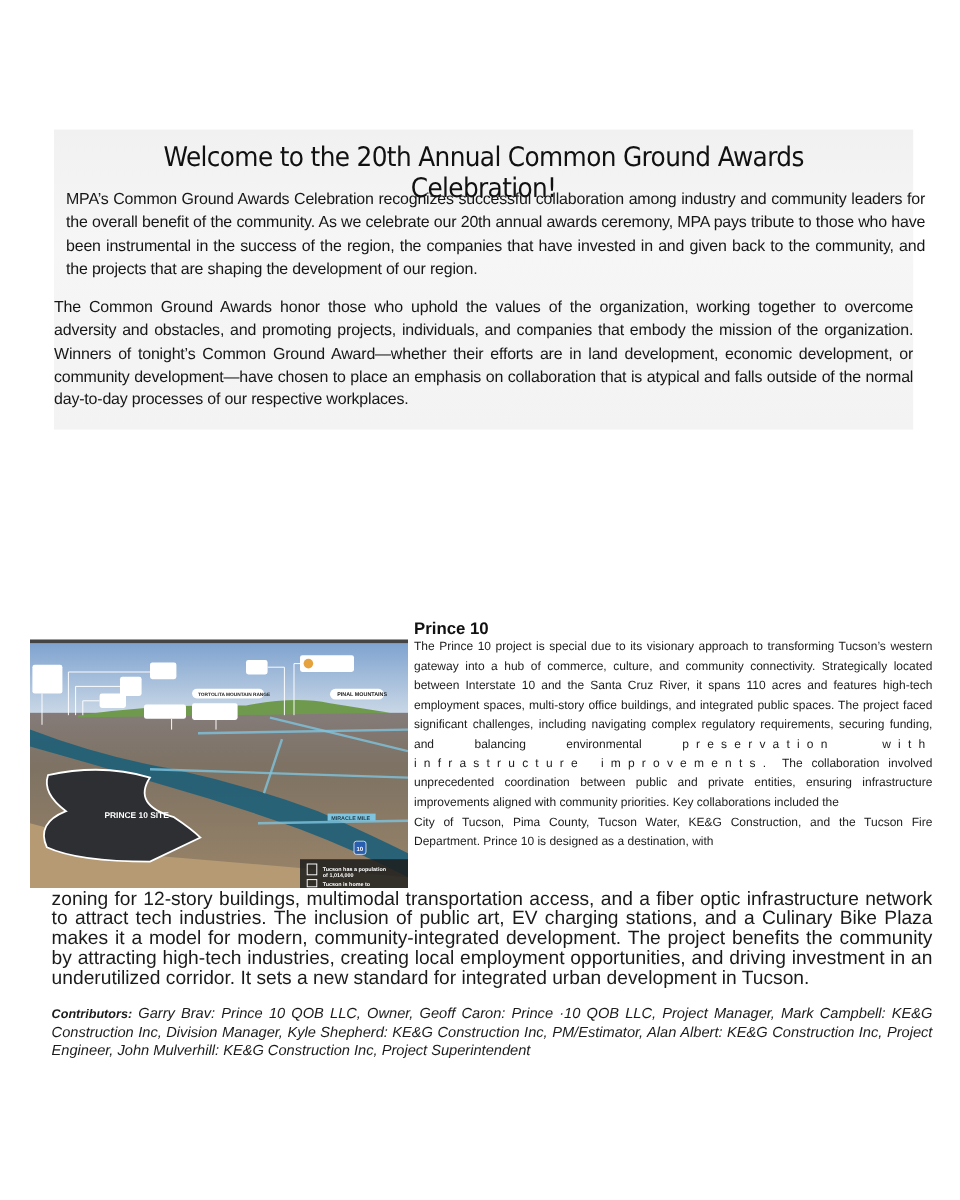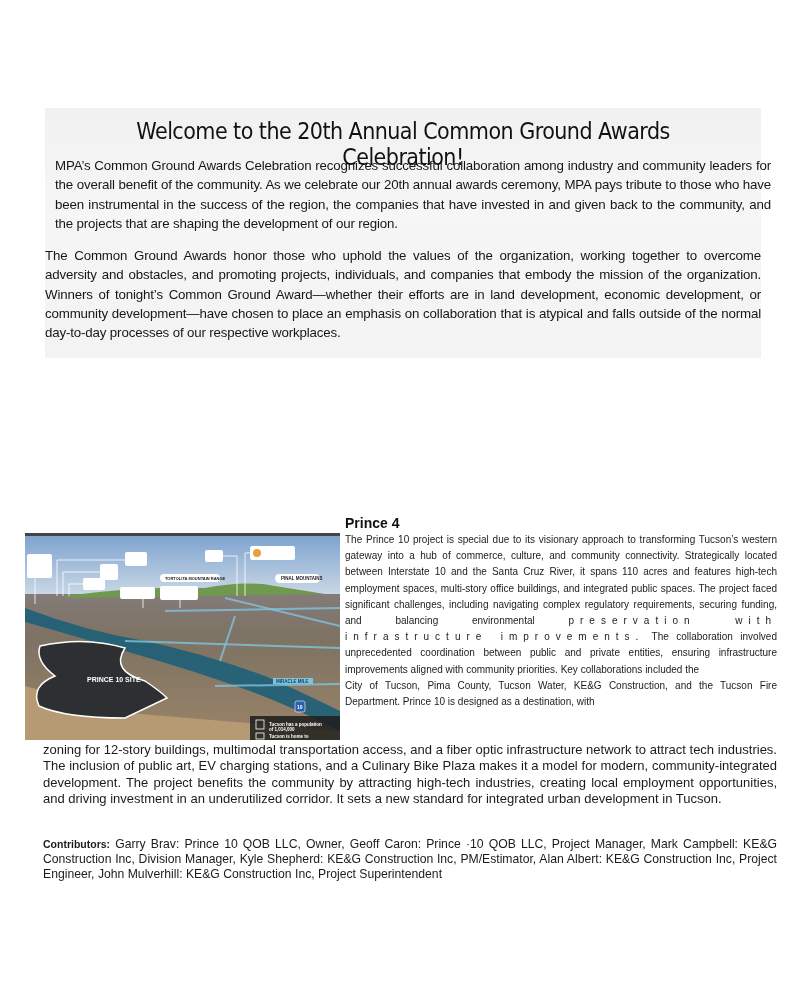--- a/index.html
+++ b/index.html
@@ -34,25 +34,25 @@
     position: absolute; left: 345px; top: 515px; margin: 0;
     font-size: 14px; font-weight: bold; color: #111;
   }
   .project-body-right {
     position: absolute; left: 345px; top: 532px; width: 432px; margin: 0;
     font-size: 10px; line-height: 16.2px; text-align: justify; color: #1b1b1b;
   }
   .project-body-right .spaced { letter-spacing: 6px; }
   .project-body-full {
     position: absolute; left: 43px; top: 742px; width: 734px; margin: 0;
-    font-size: 13px; line-height: 16.4px; text-align: justify; color: #1b1b1b;
+    font-size: 16px; line-height: 16.4px; text-align: justify; color: #1b1b1b;
   }
   .contributors {
     position: absolute; left: 43px; top: 837px; width: 734px; margin: 0;
-    font-size: 12.2px; line-height: 15px; text-align: justify; color: #1b1b1b;
+    font-size: 12.2px; line-height: 15px; text-align: justify; color: #1b1b1b; font-style: italic;
   }
   .contributors .label { font-size: 10.5px; font-weight: bold; }
 </style>
 </head>
 <body>
 
 <div class="welcome-box">
   <h1 class="welcome-title">Welcome to the 20th Annual Common Ground Awards Celebration!</h1>
   <p class="welcome-para p1">MPA’s Common Ground Awards Celebration recognizes successful collaboration among industry and community leaders for the overall benefit of the community. As we celebrate our 20th annual awards ceremony, MPA pays tribute to those who have been instrumental in the success of the region, the companies that have invested in and given back to the community, and the projects that are shaping the development of our region.</p>
   <p class="welcome-para p2">The Common Ground Awards honor those who uphold the values of the organization, working together to overcome adversity and obstacles, and promoting projects, individuals, and companies that embody the mission of the organization. Winners of tonight’s Common Ground Award—whether their efforts are in land development, economic development, or community development—have chosen to place an emphasis on collaboration that is atypical and falls outside of the normal day-to-day processes of our respective workplaces.</p>
@@ -110,19 +110,19 @@
     <text x="272" y="173" fill="#ffffff" font-family="Liberation Sans, sans-serif" font-size="5" font-weight="bold">10</text>
     <rect x="225" y="180" width="90" height="24" fill="#1c1c1c" opacity="0.85"></rect>
     <text x="244" y="190" fill="#ffffff" font-family="Liberation Sans, sans-serif" font-size="4.5" font-weight="bold">Tucson has a population</text>
     <text x="244" y="195" fill="#ffffff" font-family="Liberation Sans, sans-serif" font-size="4.5" font-weight="bold">of 1,014,000</text>
     <text x="244" y="202" fill="#ffffff" font-family="Liberation Sans, sans-serif" font-size="4.5" font-weight="bold">Tucson is home to</text>
     <rect x="231" y="184" width="8" height="9" fill="none" stroke="#ffffff" stroke-width="0.8"></rect>
     <rect x="231" y="197" width="8" height="6" fill="none" stroke="#ffffff" stroke-width="0.8"></rect>
   </svg>
 </div>
 
-<h2 class="project-title">Prince 4</h2>
+<h2 class="project-title">Prince 10</h2>
 
 <p class="project-body-right"><span>The Prince 10 project is special due to its visionary approach to transforming Tucson’s western gateway into a hub of commerce, culture, and community connectivity. Strategically located between Interstate 10 and the Santa Cruz River, it spans 110 acres and features high-tech employment spaces, multi-story office buildings, and integrated public spaces. The project faced significant challenges, including navigating complex regulatory requirements, securing funding, and balancing environmental</span> <span class="spaced">preservation with infrastructure improvements.</span> <span>The collaboration involved unprecedented coordination between public and private entities, ensuring infrastructure improvements aligned with community priorities. Key collaborations included the</span><br><span>City of Tucson, Pima County, Tucson Water, KE&amp;G Construction, and the Tucson Fire Department. Prince 10 is designed as a destination, with</span></p>
 
 <p class="project-body-full">zoning for 12-story buildings, multimodal transportation access, and a fiber optic infrastructure network to attract tech industries. The inclusion of public art, EV charging stations, and a Culinary Bike Plaza makes it a model for modern, community-integrated development. The project benefits the community by attracting high-tech industries, creating local employment opportunities, and driving investment in an underutilized corridor. It sets a new standard for integrated urban development in Tucson.</p>
 
 <p class="contributors"><span class="label">Contributors:</span><span> Garry Brav: Prince 10 QOB LLC, Owner, Geoff Caron: Prince ·10 QOB LLC, Project Manager, Mark Campbell: KE&amp;G Construction Inc, Division Manager, Kyle Shepherd: KE&amp;G Construction Inc, PM/Estimator, Alan Albert: KE&amp;G Construction Inc, Project Engineer, John Mulverhill: KE&amp;G Construction Inc, Project Superintendent</span></p>
 
 </body></html>

